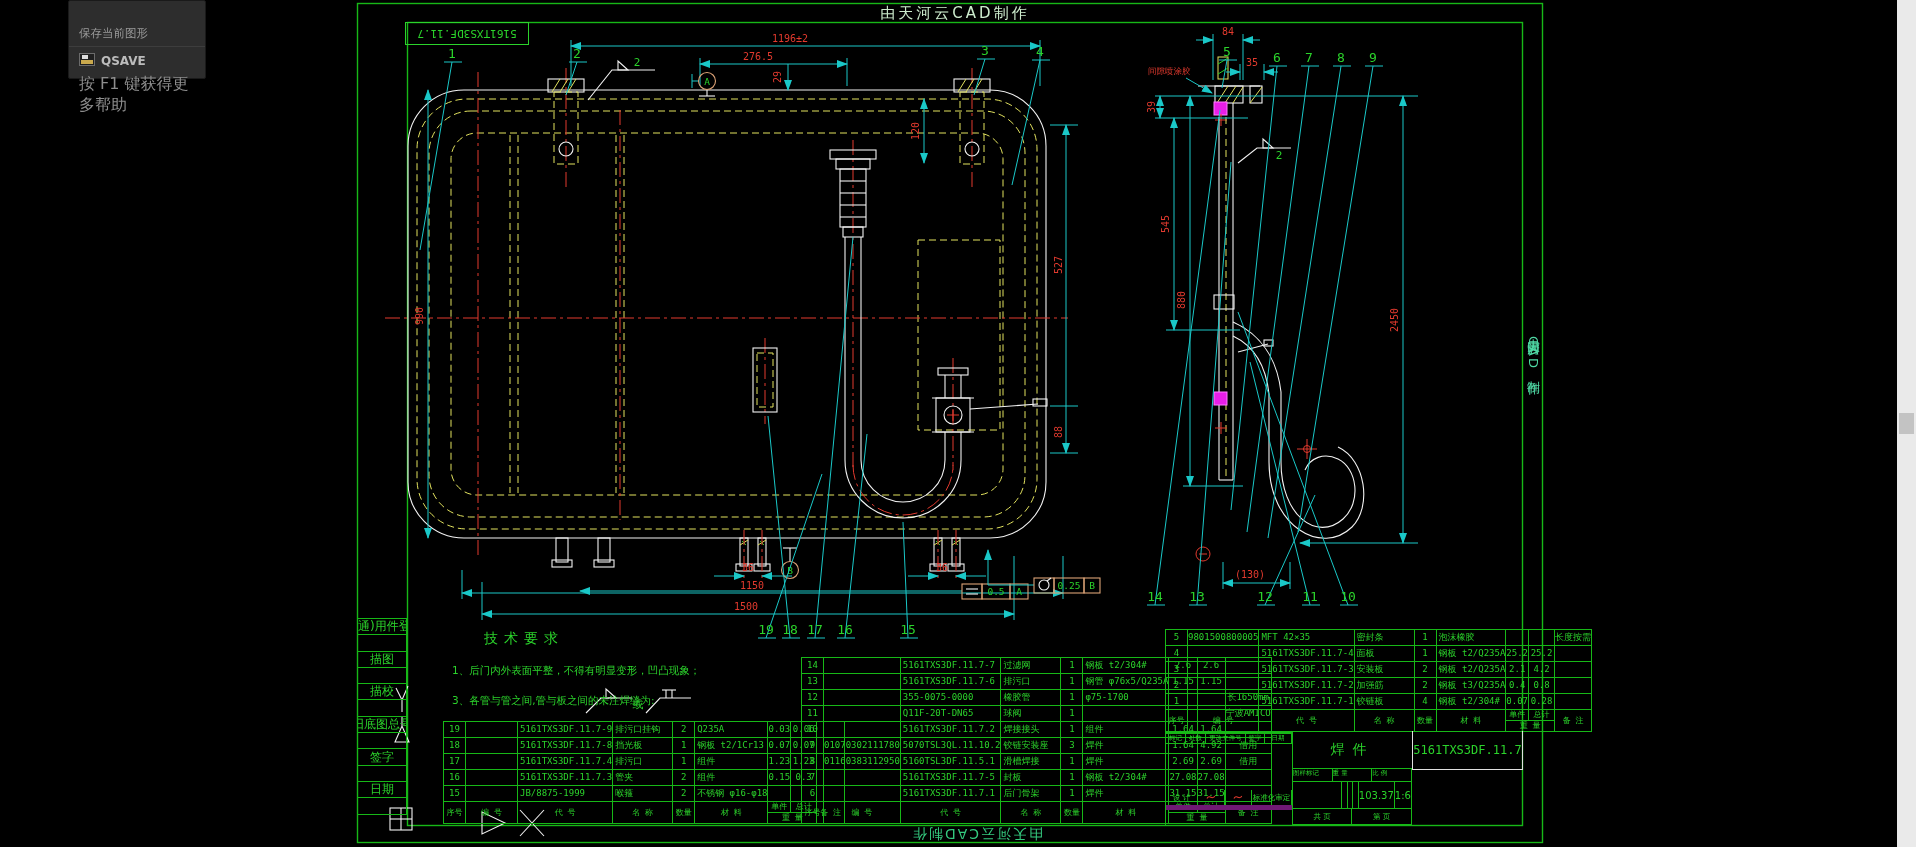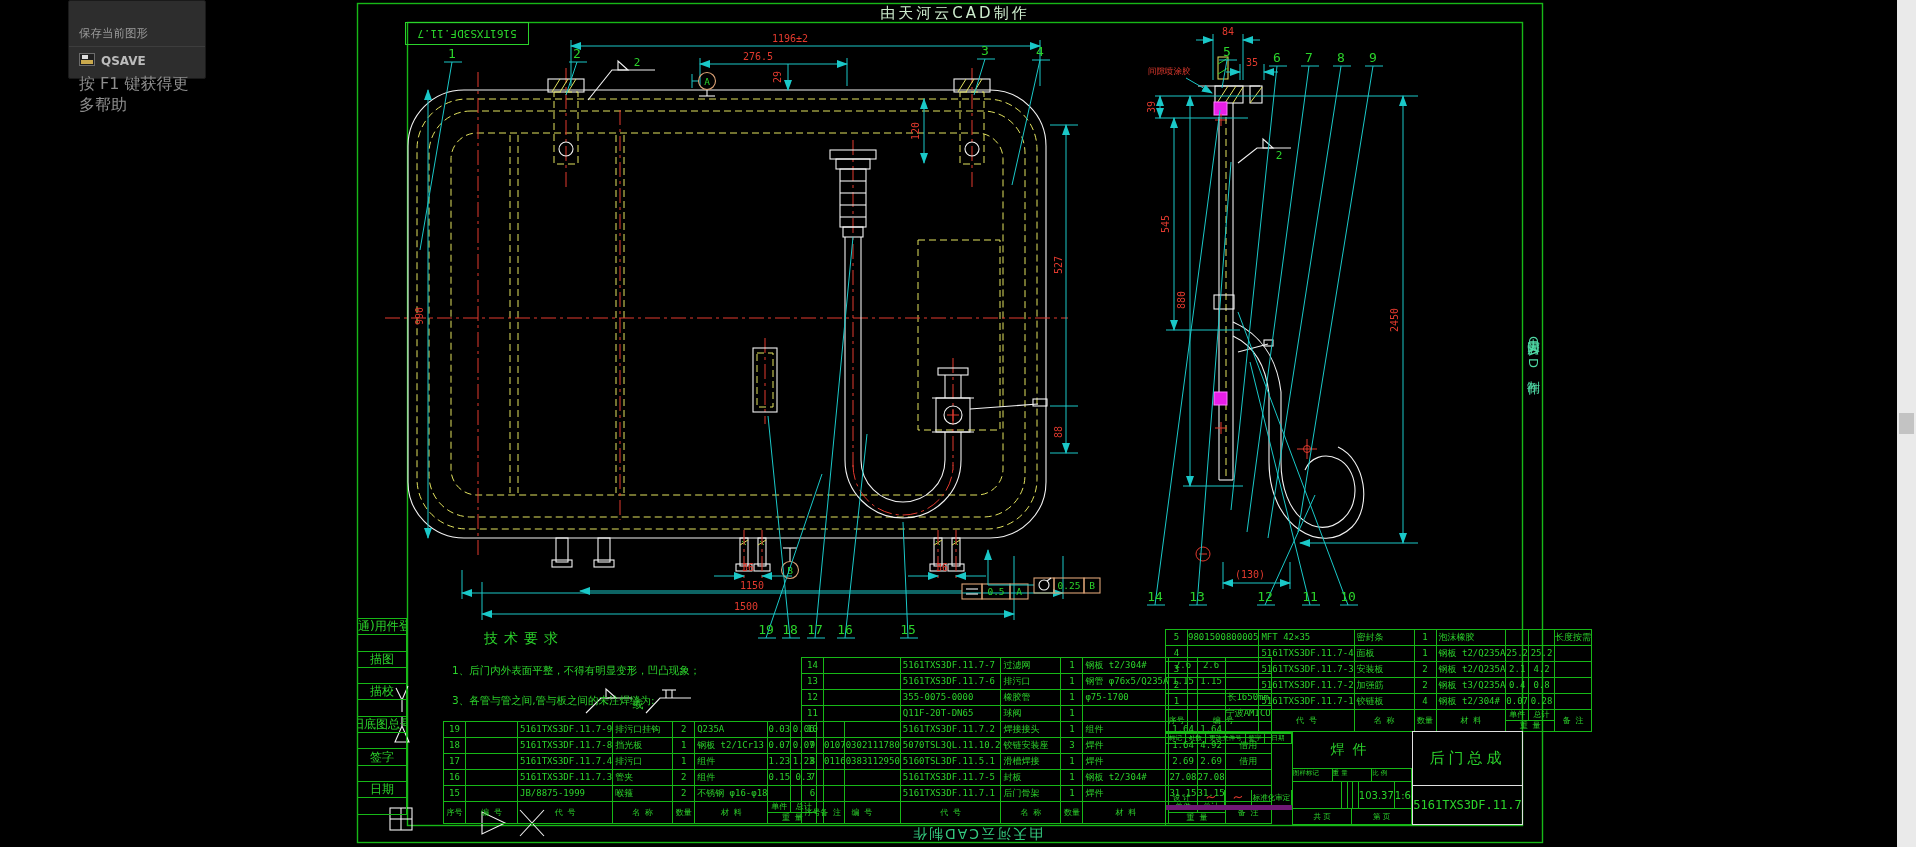--- a/index.html
+++ b/index.html
@@ -893,21 +893,20 @@
         </span>
       <span class="val">103.37</span>
       <span class="val">1:6</span>
     </div>
     <div class="tb-pages">
       <span>共 页</span>
       <span>第 页</span>
     </div>
   </div>
   <div class="tb-right">
-    <div class="tb-title">后门总成</div>
     <div class="tb-no">5161TXS3DF.11.7</div>
   </div>
 </div>
 
 <div class="abs tooltip">
   <div class="row1">保存当前图形</div>
   <div class="divline"></div>
   <div class="cmd">
     <span>
       <svg width="16" height="13">

